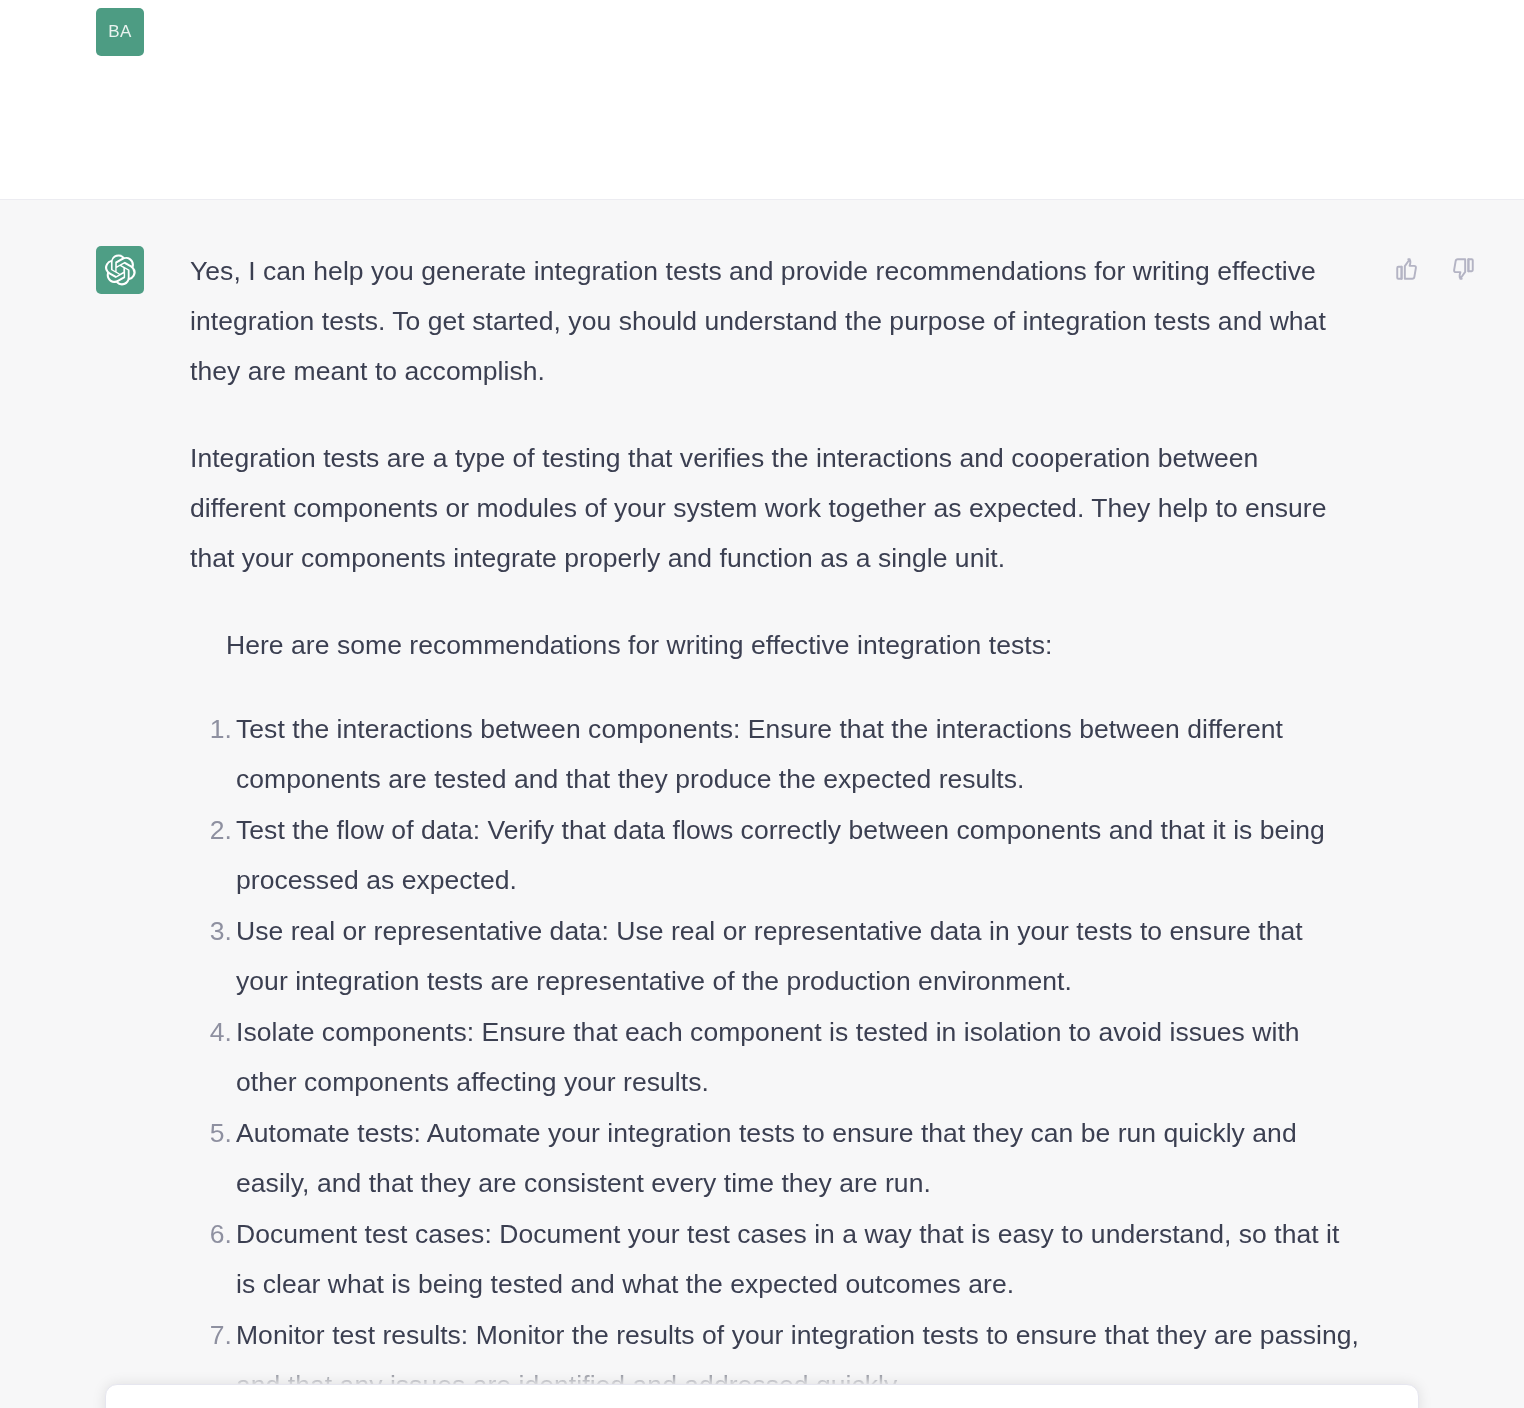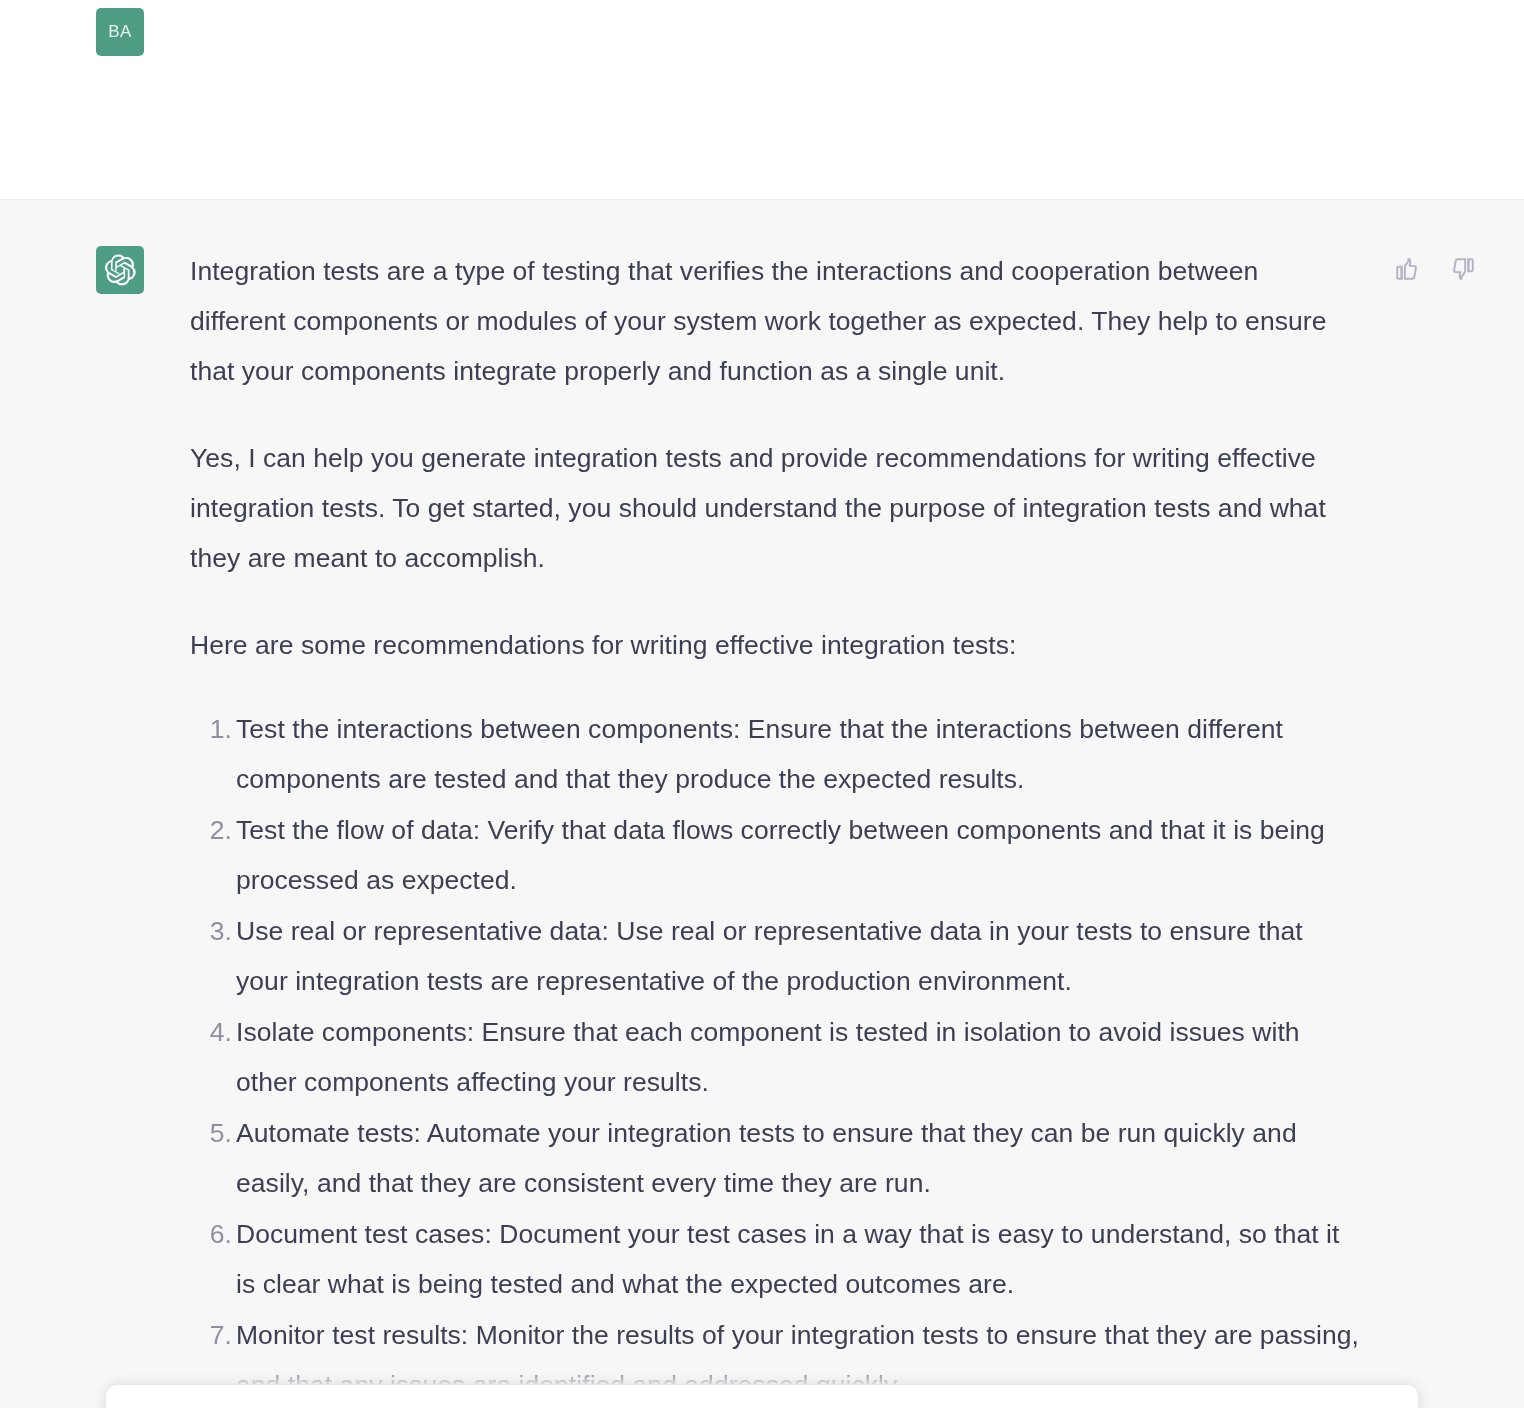--- a/index.html
+++ b/index.html
@@ -101,20 +101,21 @@
     color: #3b3f51;
     max-width: 1215px;
   }
 
   .assistant-row .msg-body p {
     margin: 0 0 37px 0;
   }
 
   .assistant-row .msg-body p.tight {
     margin-bottom: 34px;
+    margin-left: 36px;
   }
 
   
   ol.rec-list {
     list-style: none;
     margin: 0;
     padding: 0;
     counter-reset: recnum;
   }
 
@@ -201,22 +202,22 @@
 
       <div class="avatar avatar-assistant">
         <span>
           <svg viewBox="0 0 24 24" fill="none" xmlns="http://www.w3.org/2000/svg" aria-hidden="true">
             <path d="M21.55 10.0a5.42 5.42 0 0 0-.47-4.45 5.49 5.49 0 0 0-5.9-2.63A5.43 5.43 0 0 0 11.1 1.1a5.49 5.49 0 0 0-5.23 3.8 5.43 5.43 0 0 0-3.63 2.63 5.49 5.49 0 0 0 .67 6.44 5.42 5.42 0 0 0 .47 4.45 5.49 5.49 0 0 0 5.9 2.63 5.42 5.42 0 0 0 4.08 1.82 5.49 5.49 0 0 0 5.24-3.81 5.43 5.43 0 0 0 3.63-2.63 5.49 5.49 0 0 0-.68-6.43ZM13.4 21.37a4.07 4.07 0 0 1-2.61-.95l.13-.07 4.34-2.5a.7.7 0 0 0 .36-.62v-6.12l1.83 1.06a.07.07 0 0 1 .04.05v5.07a4.09 4.09 0 0 1-4.09 4.08ZM4.62 17.62a4.07 4.07 0 0 1-.49-2.74l.13.08 4.34 2.5a.7.7 0 0 0 .71 0l5.3-3.06v2.12a.07.07 0 0 1-.03.06l-4.39 2.53a4.09 4.09 0 0 1-5.57-1.49ZM3.48 8.23a4.07 4.07 0 0 1 2.13-1.79v5.16a.7.7 0 0 0 .35.61l5.28 3.05-1.84 1.06a.07.07 0 0 1-.06 0L4.96 13.8a4.09 4.09 0 0 1-1.48-5.57ZM18.4 11.7l-5.3-3.07 1.83-1.06a.07.07 0 0 1 .07 0l4.39 2.54a4.08 4.08 0 0 1-.63 7.37v-5.17a.7.7 0 0 0-.36-.61ZM20.23 8.94l-.13-.08-4.33-2.52a.7.7 0 0 0-.71 0l-5.3 3.06V7.28a.07.07 0 0 1 .03-.06l4.39-2.53a4.08 4.08 0 0 1 6.05 4.25ZM8.63 12.7 6.8 11.65a.07.07 0 0 1-.04-.05V6.53a4.08 4.08 0 0 1 6.7-3.14l-.14.08-4.33 2.5a.7.7 0 0 0-.36.62v6.1ZM9.62 10.56 12 9.19l2.37 1.37v2.73L12 14.66l-2.37-1.37v-2.73Z" fill="#ffffff"></path>
           </svg>
         </span>
       </div>
 
       <div class="msg-body">
+        <p>Yes, I can help you generate integration tests and provide recommendations for writing effective integration tests. To get started, you should understand the purpose of integration tests and what they are meant to accomplish.</p>
         <p>Integration tests are a type of testing that verifies the interactions and cooperation between different components or modules of your system work together as expected. They help to ensure that your components integrate properly and function as a single unit.</p>
-        <p>Yes, I can help you generate integration tests and provide recommendations for writing effective integration tests. To get started, you should understand the purpose of integration tests and what they are meant to accomplish.</p>
         <p class="tight">Here are some recommendations for writing effective integration tests:</p>
 
         <ol class="rec-list">
           <li>Test the interactions between components: Ensure that the interactions between different components are tested and that they produce the expected results.</li>
           <li>Test the flow of data: Verify that data flows correctly between components and that it is being processed as expected.</li>
           <li>Use real or representative data: Use real or representative data in your tests to ensure that your integration tests are representative of the production environment.</li>
           <li>Isolate components: Ensure that each component is tested in isolation to avoid issues with other components affecting your results.</li>
           <li>Automate tests: Automate your integration tests to ensure that they can be run quickly and easily, and that they are consistent every time they are run.</li>
           <li>Document test cases: Document your test cases in a way that is easy to understand, so that it is clear what is being tested and what the expected outcomes are.</li>
           <li>Monitor test results: Monitor the results of your integration tests to ensure that they are passing, and that any issues are identified and addressed quickly.</li>

